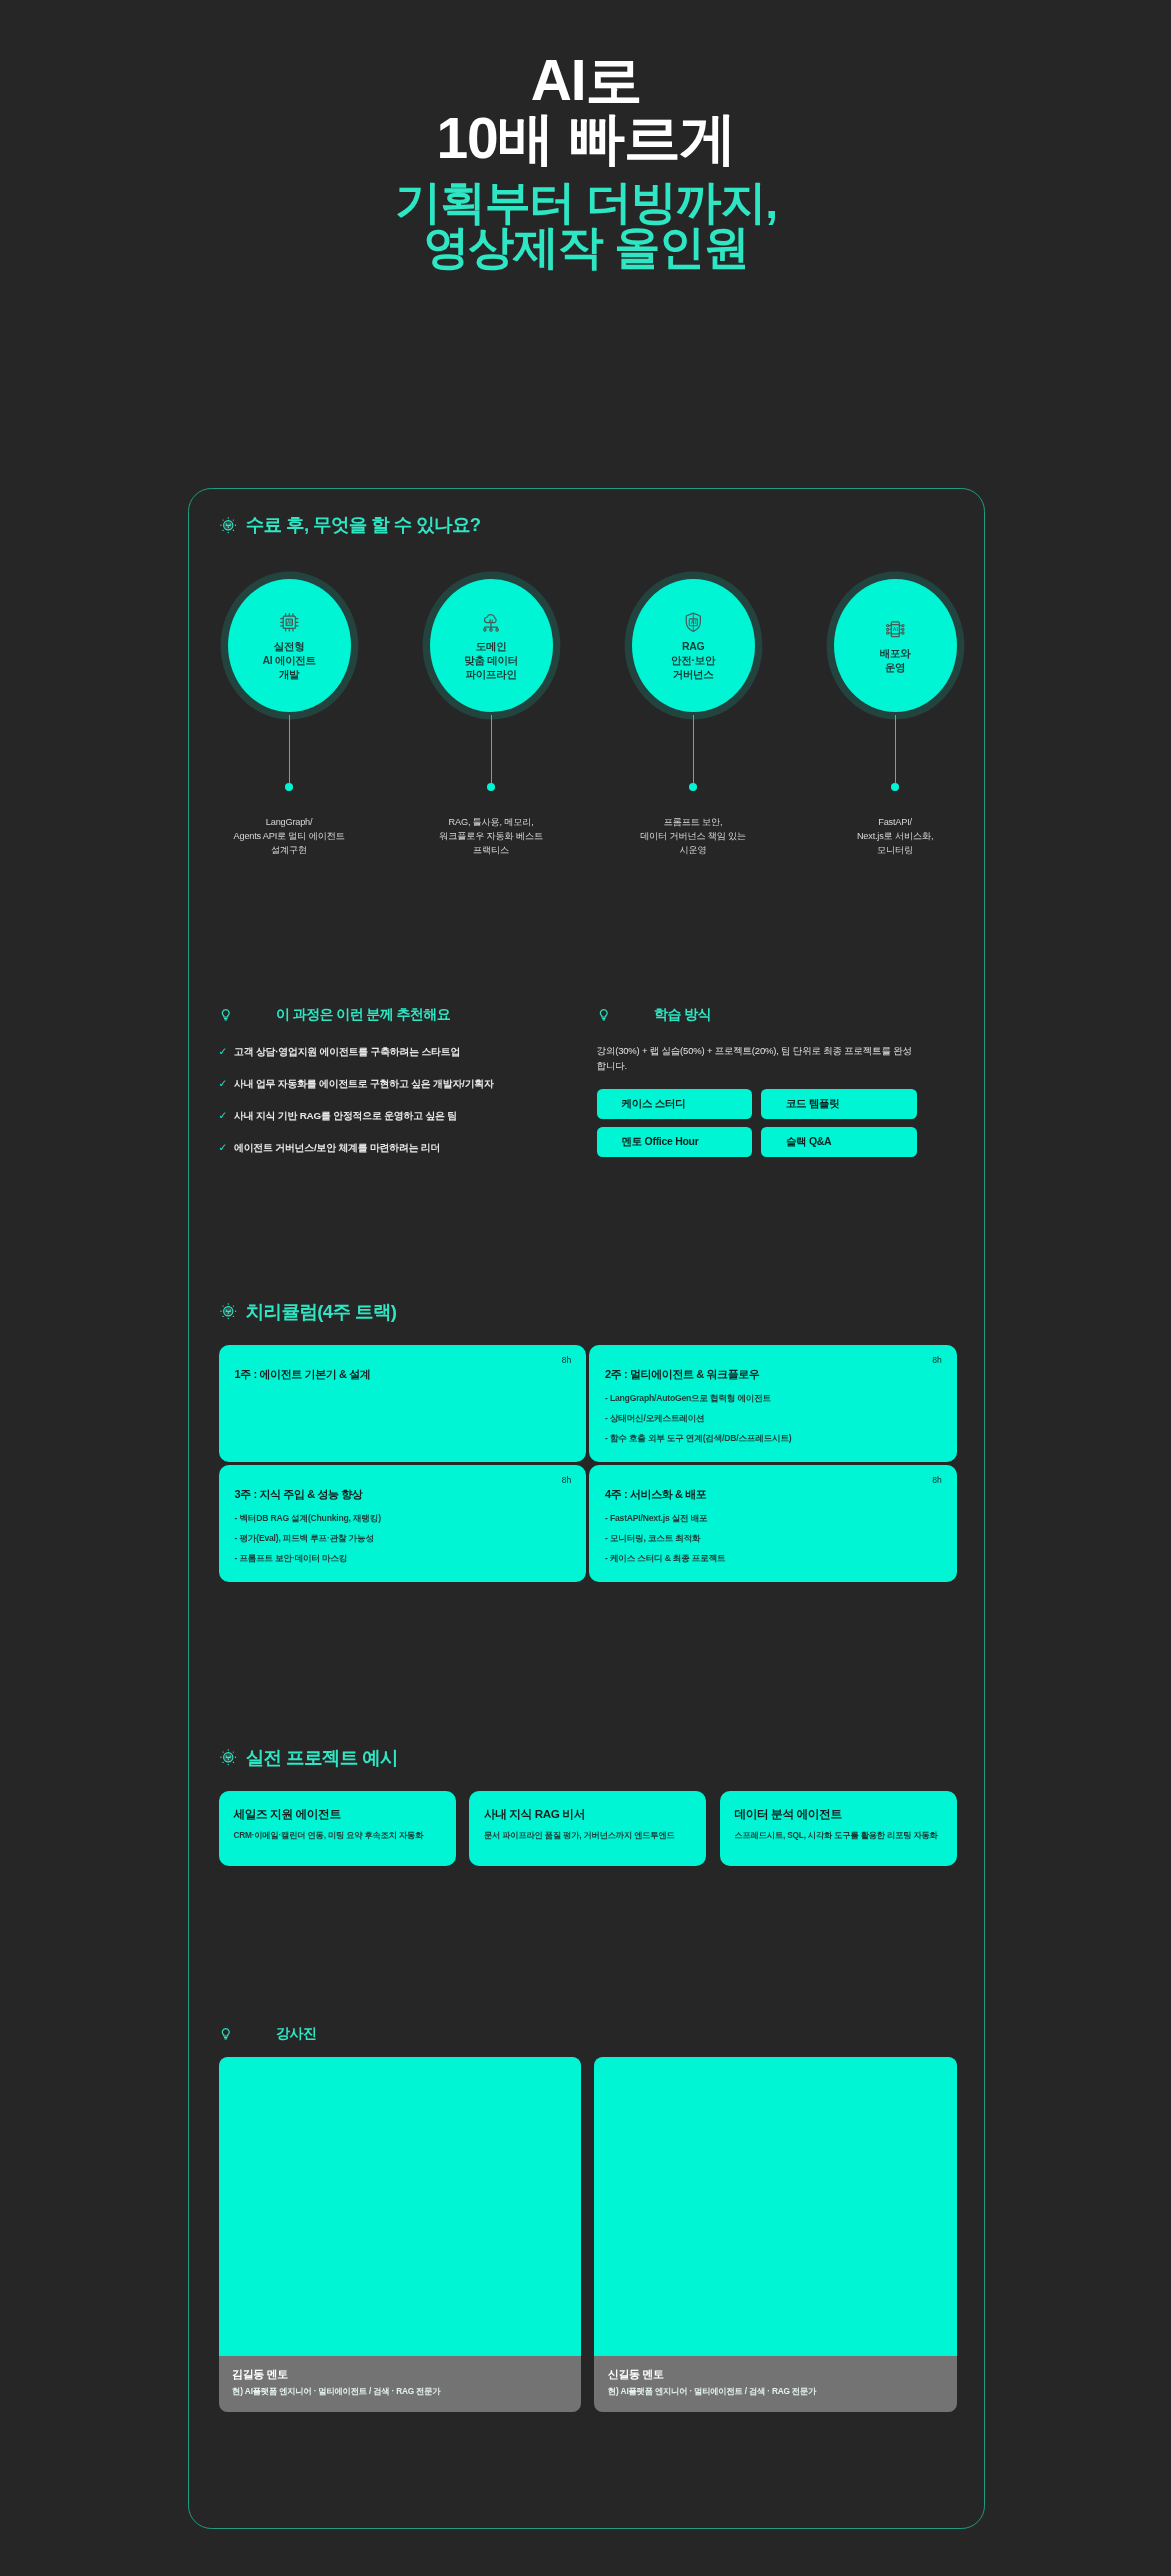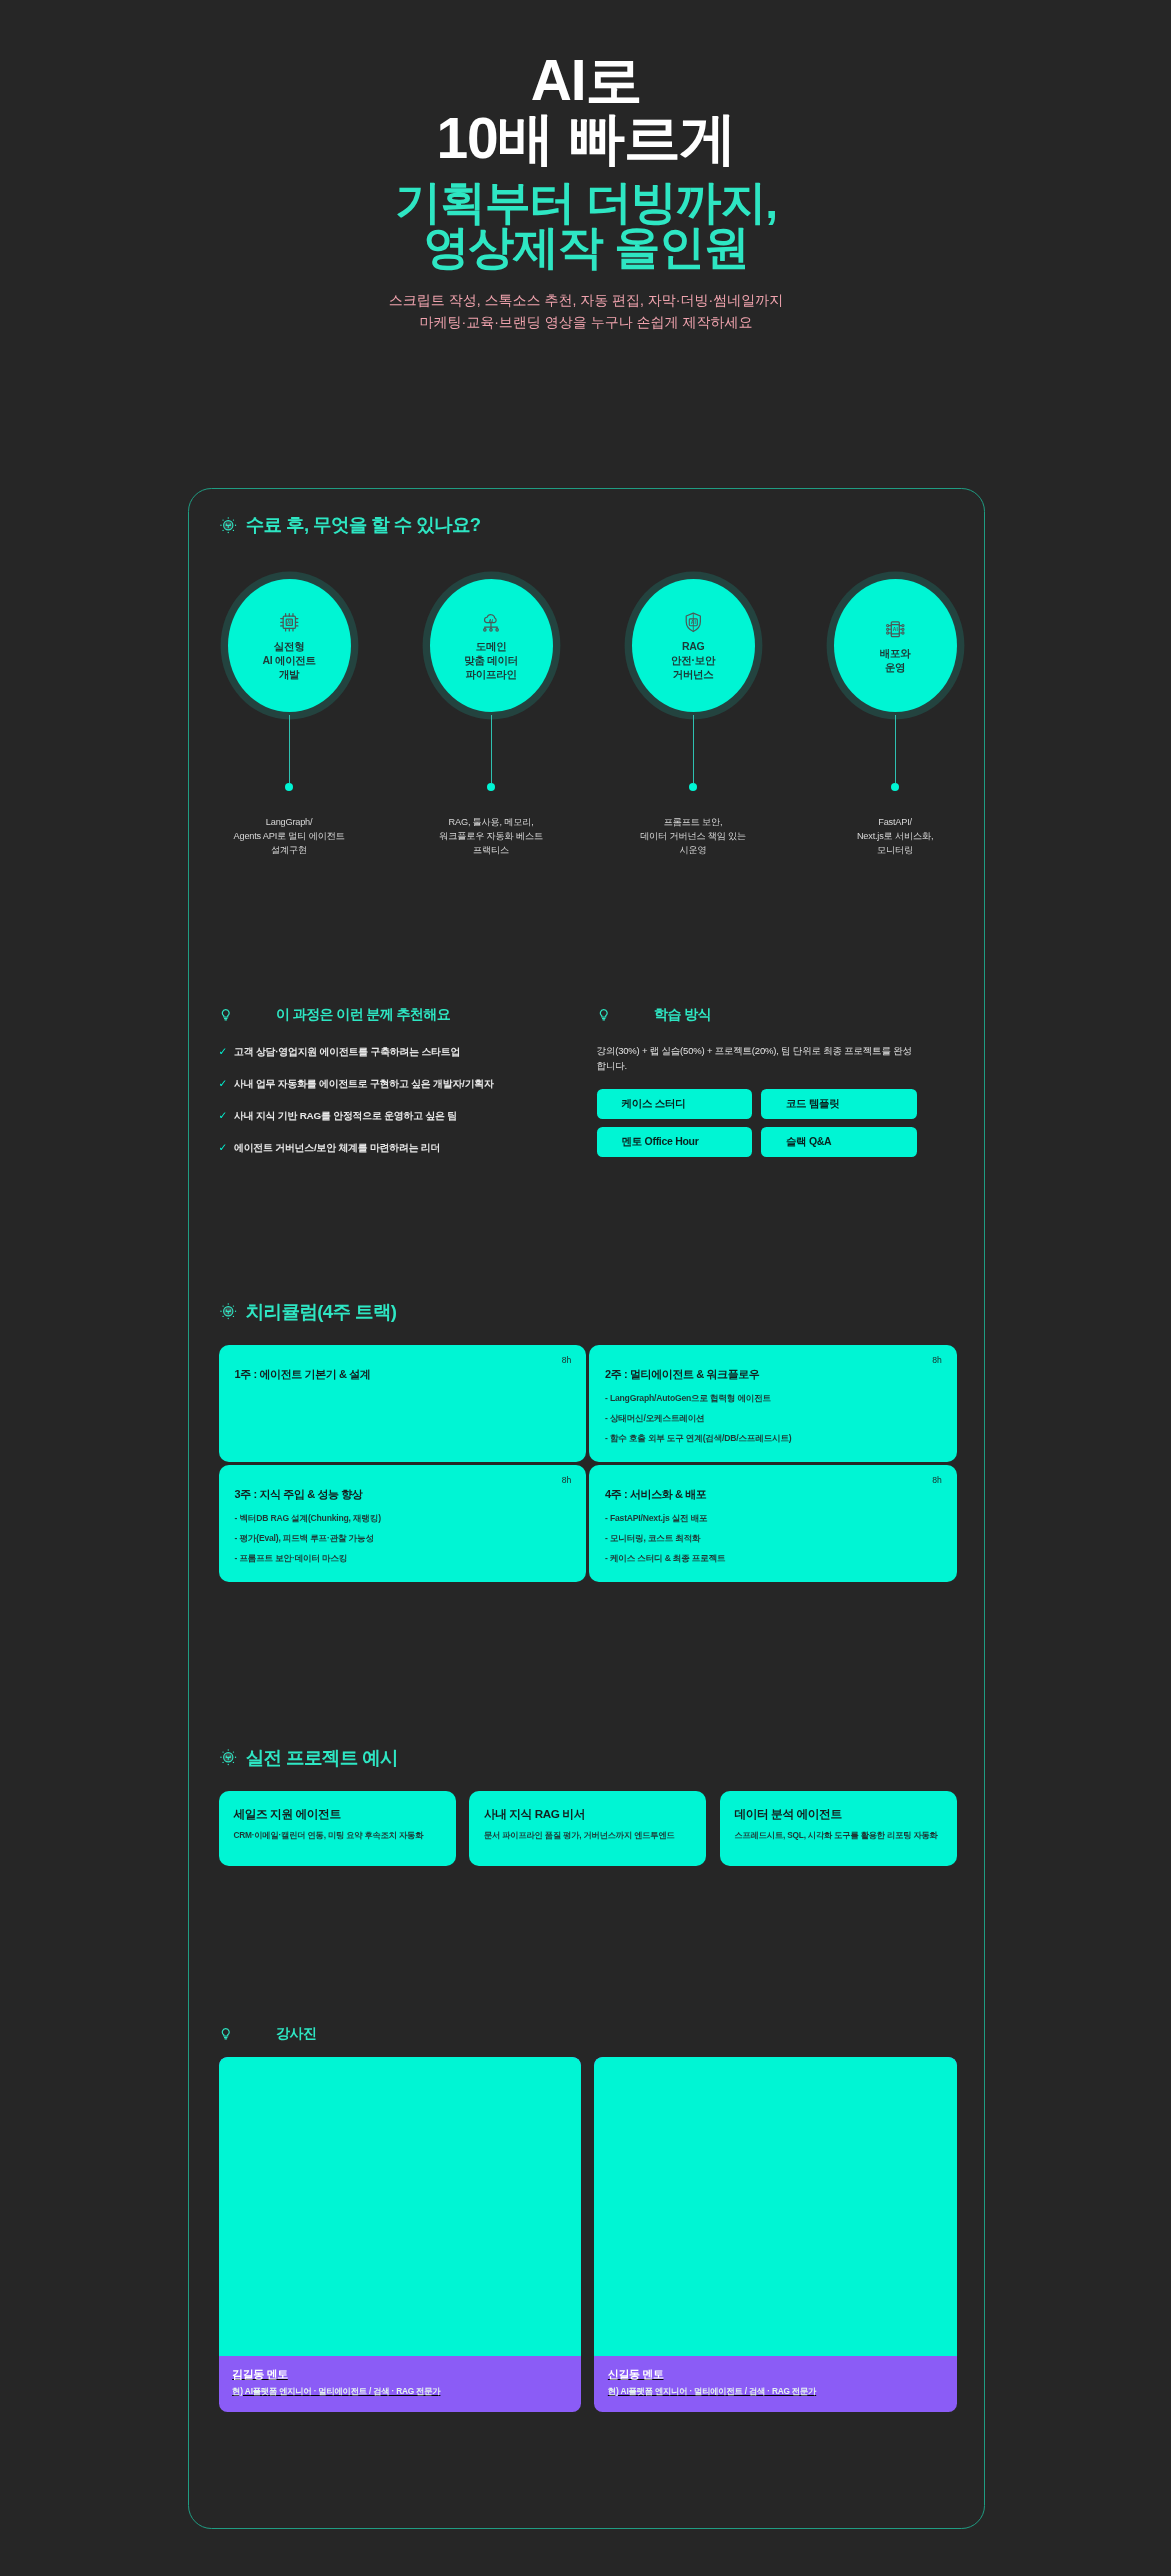--- a/index.html
+++ b/index.html
@@ -96,42 +96,38 @@
   .cur-li { color:#1d3a37; font-size:8.6px; letter-spacing:-0.2px; font-weight:600; }
 
   
   .proj-grid { display:grid; grid-template-columns:repeat(3,1fr); gap:13.5px; margin-top:21px; }
   .proj-card { background:#00f5d4; border-radius:9.9px; padding:16px 14.8px 18.5px 14.8px; min-height:75px; }
   .proj-h { color:#13201f; font-size:11.7px; font-weight:800; letter-spacing:-0.4px; }
   .proj-d { margin-top:7.4px; color:#1d3a37; font-size:8.3px; line-height:1.62; letter-spacing:-0.2px; font-weight:600; }
 
   
   .ins-grid { display:grid; grid-template-columns:1fr 1fr; gap:13.5px; margin-top:13.5px; }
-  .ins-card { border-radius:8.6px; overflow:hidden; background:#8b5cf6;text-decoration:underline; }
+  .ins-card { border-radius:8.6px; overflow:hidden; background:#737373; }
   .ins-photo { height:299px; background:#00f5d4; }
   .ins-meta { padding:11px 13.5px 14.8px 13.5px; }
   .ins-name { color:#ffffff; font-size:11px; font-weight:800; letter-spacing:-0.4px; }
   .ins-role { margin-top:4.3px; color:#e4f2ef; font-size:8.3px; letter-spacing:-0.2px; font-weight:600; }
 
   
   .blk { position:absolute; left:29.6px; width:738px; }
 </style>
 </head>
 <body>
 
 <div class="hero">
   <div class="hero-inner">
     <div class="hero-line hero-l1">AI로</div>
     <div class="hero-line hero-l2">10배 빠르게</div>
     <div class="hero-line hero-l3">기획부터 더빙까지,</div>
     <div class="hero-line hero-l4">영상제작 올인원</div>
-    <div class="hero-sub">
-      <div>스크립트 작성, 스톡소스 추천, 자동 편집, 자막·더빙·썸네일까지</div>
-      <div>마케팅·교육·브랜딩 영상을 누구나 손쉽게 제작하세요</div>
-    </div>
   </div>
 </div>
 
 <div class="frame">
 
   <div class="blk" style="top:23.4px;">
     <div class="sec-head">
       <svg class="bulb" width="18.5" height="18.5" viewBox="0 0 30 30">
         <circle cx="15" cy="15" r="7.5" fill="#3c4a48" stroke="#2ee6c3" stroke-width="1.8"></circle>
         <path d="M11.8 15.2h6.4M15 15.2v3.6" stroke="#2ee6c3" stroke-width="1.8" stroke-linecap="round"></path>

